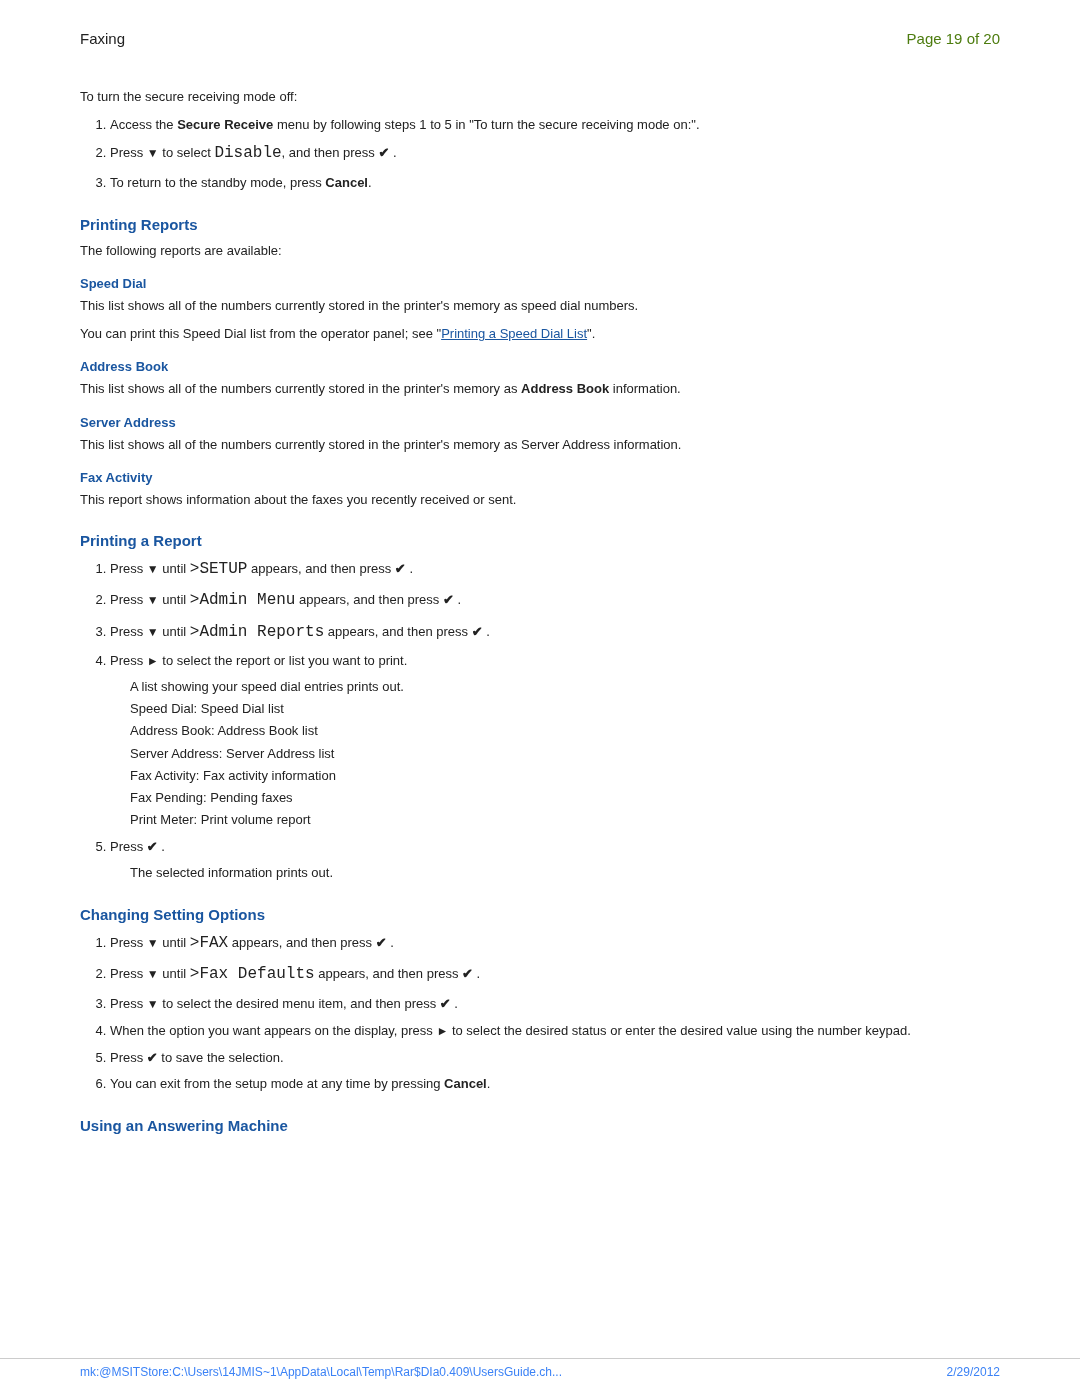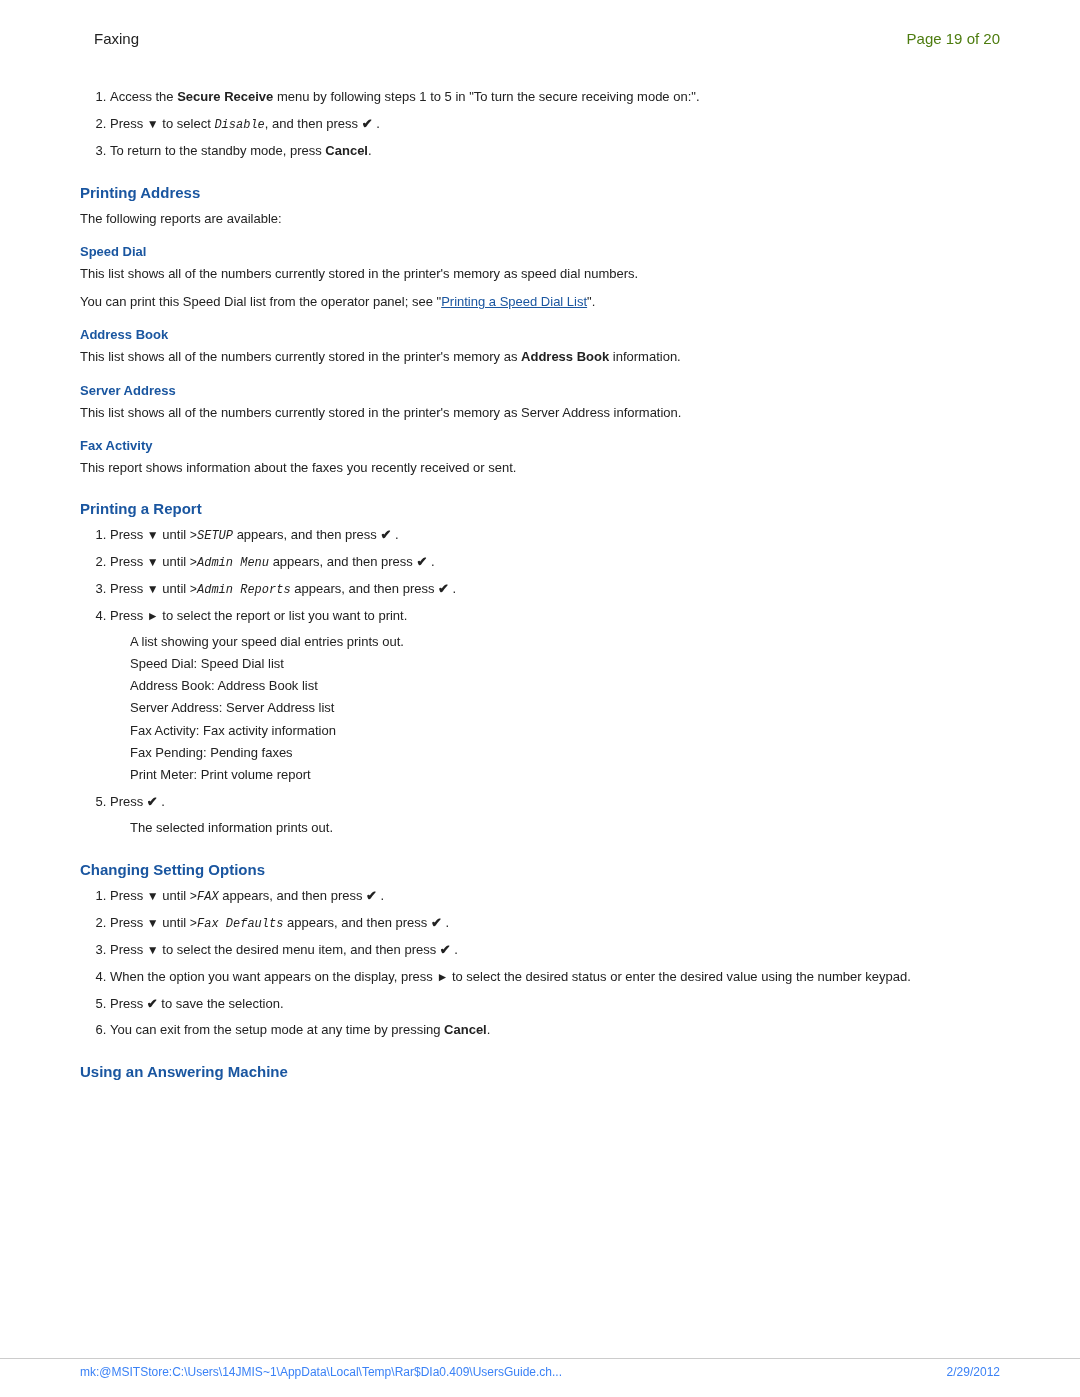--- a/index.html
+++ b/index.html
@@ -15,21 +15,20 @@
     .page-container {
       padding: 30px 80px 80px 80px;
     }
     .page-header {
       display: flex;
       justify-content: space-between;
       align-items: flex-start;
       padding-bottom: 10px;
       border-bottom: none;
       margin-bottom: 30px;
-      margin-left: 14px;
     }
     .page-title {
       font-size: 15px;
       font-weight: normal;
       color: #222;
     }
     .page-number {
       font-size: 15px;
       color: #4d7c0f;
     }
@@ -54,23 +53,22 @@
     ol {
       margin-left: 30px;
       margin-bottom: 8px;
     }
     ol li {
       margin-bottom: 6px;
       line-height: 1.6;
     }
     code, .mono {
       font-family: 'Courier New', Courier, monospace;
-      font-size: 12px;
+      font-size: 16px;
       background: none;
-      font-style: italic;
     }
     .checkmark {
       font-weight: bold;
     }
     .arrow-down {
       font-size: 12px;
     }
     .arrow-right {
       font-size: 12px;
     }
@@ -101,27 +99,28 @@
 </head>
 <body>
 
 <div class="page-container">
 
   <div class="page-header">
     <span class="page-title">Faxing</span>
     <span class="page-number">Page 19 of 20</span>
   </div>
 
+  <p>To turn the secure receiving mode off:</p>
   <ol>
     <li>Access the <b>Secure Receive</b> menu by following steps 1 to 5 in "To turn the secure receiving mode on:".</li>
     <li>Press <span class="arrow-down">▼</span> to select <code>Disable</code>, and then press <span class="checkmark">✔</span> .</li>
     <li>To return to the standby mode, press <b>Cancel</b>.</li>
   </ol>
 
-  <div class="section-heading">Printing Address</div>
+  <div class="section-heading">Printing Reports</div>
   <p>The following reports are available:</p>
 
   <div class="sub-heading">Speed Dial</div>
   <p>This list shows all of the numbers currently stored in the printer's memory as speed dial numbers.</p>
   <p>You can print this Speed Dial list from the operator panel; see "<a>Printing a Speed Dial List</a>".</p>
 
   <div class="sub-heading">Address Book</div>
   <p>This list shows all of the numbers currently stored in the printer's memory as <b>Address Book</b> information.</p>
 
   <div class="sub-heading">Server Address</div>

